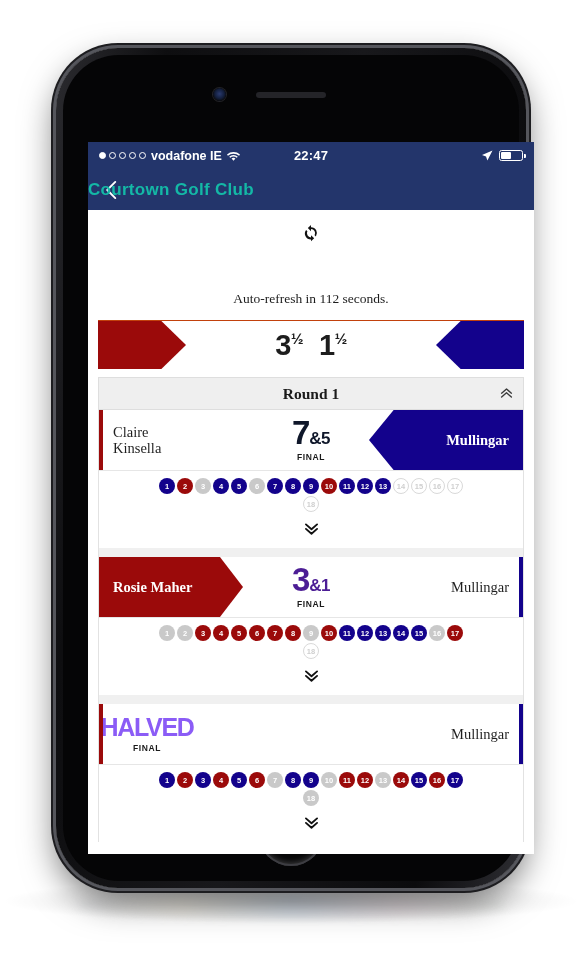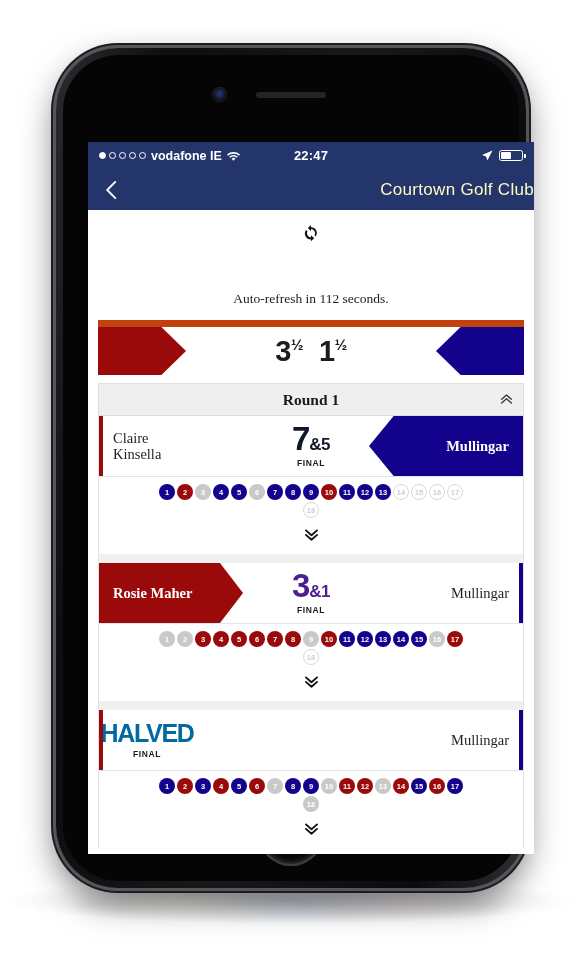--- a/index.html
+++ b/index.html
@@ -35,31 +35,31 @@
   .sb-center{font-size:13px;letter-spacing:.2px;}
   .sb-right{flex:1;display:flex;align-items:center;justify-content:flex-end;gap:6px;}
   .loc{display:inline-block;width:12px;height:12px;}
   .batt{width:24px;height:11px;border:1.4px solid #fff;border-radius:2.5px;position:relative;padding:1.4px;box-sizing:border-box;}
   .batt::after{content:"";position:absolute;right:-4px;top:3px;width:2px;height:4px;background:#fff;border-radius:0 1px 1px 0;}
   .batt span{display:block;height:100%;width:52%;background:#fff;border-radius:1px;}
 
   
   .navbar{height:41px;background:#23356B;display:flex;align-items:center;position:relative;}
   .backbtn{width:46px;height:41px;display:flex;align-items:center;justify-content:center;}
-  .navtitle{position:absolute;left:0;right:0;text-align:right;color:#fef9c3;font-size:17px;
-            font-family:"Liberation Sans",sans-serif;font-weight:400;letter-spacing:.3px;}
+  .navtitle{position:absolute;left:0;right:0;text-align:left;color:#14b8a6;font-size:17px;
+            font-family:"Liberation Sans",sans-serif;font-weight:700;letter-spacing:.3px;}
 
   
   .content{height:644px;overflow:hidden;background:#fff;position:relative;}
   .refresh-wrap{padding:13px 0 7px;text-align:center;}
   .refresh-icon{display:block;margin:0 auto 6px;width:20px;height:20px;}
   .refresh-txt{font-size:13.5px;color:#1c1c1c;font-family:"Liberation Serif",serif;margin-top:48px;}
 
   
-  .banner{margin:6px 10px 0;height:48px;position:relative;border-top:7px solid #c2410c;background:#fff;
+  .banner{margin:6px 10px 0;height:48px;position:relative;border-top:1px solid #c2410c;background:#fff;
           display:flex;align-items:center;justify-content:center;}
   .chev-l{position:absolute;left:0;top:0;height:48px;width:88px;background:#9B0A0A;
           clip-path:polygon(0 0, 72% 0, 100% 50%, 72% 100%, 0 100%);}
   .chev-r{position:absolute;right:0;top:0;height:48px;width:88px;background:#13028C;
           clip-path:polygon(28% 0, 100% 0, 100% 100%, 28% 100%, 0 50%);}
   .banner-scores{display:flex;gap:16px;align-items:baseline;font-family:"Liberation Sans",sans-serif;
                  font-weight:bold;color:#1d1d1d;z-index:2;}
   .bs{font-size:29px;letter-spacing:-.5px;}
   .bs sup{font-size:15px;font-weight:bold;}
 
@@ -84,21 +84,21 @@
   .pname.two{white-space:pre-line;}
 
   .winbar{height:60px;display:flex;align-items:center;color:#fff;font-size:14.5px;font-weight:bold;}
   .winbar.red{background:#9B0A0A;padding:0 12px 0 14px;clip-path:polygon(0 0,84% 0,100% 50%,84% 100%,0 100%);min-width:118px;}
   .winbar.blue{background:#13028C;padding:0 14px 0 22px;clip-path:polygon(16% 0,100% 0,100% 100%,100% 100%,16% 100%,0 50%);min-width:118px;justify-content:flex-end;}
 
   .result{width:96px;text-align:center;font-family:"Liberation Sans",sans-serif;flex:0 0 auto;}
   .res-main{font-weight:bold;line-height:.92;}
   .res-main .big{font-size:33px;letter-spacing:-1px;}
   .res-main .amp{font-size:17px;letter-spacing:-.5px;}
-  .res-main.halved{font-size:25px;letter-spacing:-1.3px;color:#0369a1;}
+  .res-main.halved{font-size:25px;letter-spacing:-1.3px;color:#8b5cf6;}
   .res-final{font-size:8.5px;font-weight:bold;letter-spacing:.6px;color:#1a1a1a;margin-top:4px;}
   .c-red{color:#4c1d95;} .c-blue{color:#0f172a;}
 
   
   .holes{border-top:1px solid #e6e6e6;padding:7px 6px 2px;display:flex;flex-wrap:wrap;justify-content:center;gap:2px;}
   .hrow{display:flex;justify-content:center;gap:2px;flex-wrap:nowrap;width:100%;}
   .dot{width:16px;height:16px;border-radius:50%;flex:0 0 auto;display:flex;align-items:center;justify-content:center;
        font-family:"Liberation Sans",sans-serif;font-size:7.5px;font-weight:bold;box-sizing:border-box;}
   .dot.b{background:#13028C;color:#fff;}
   .dot.r{background:#9B0A0A;color:#fff;}

